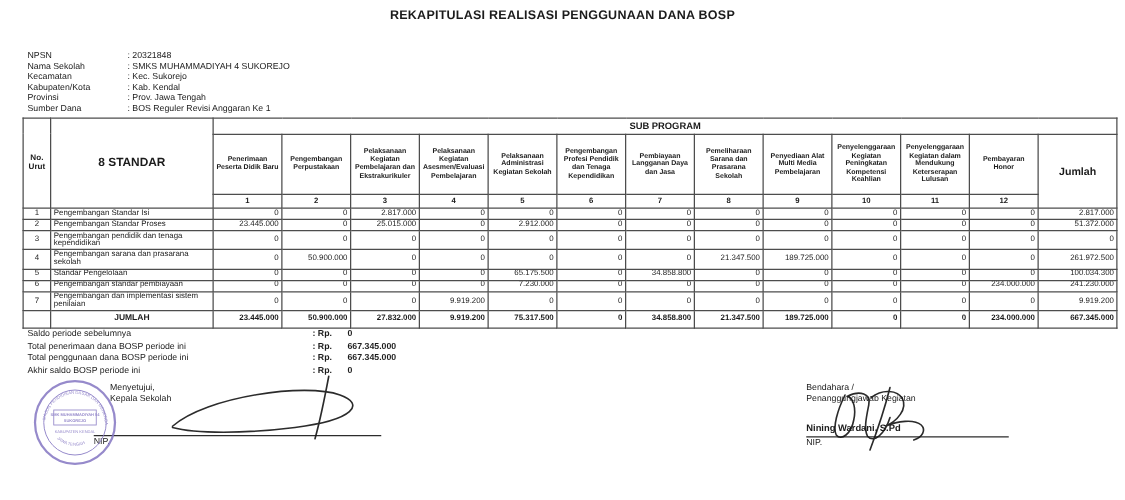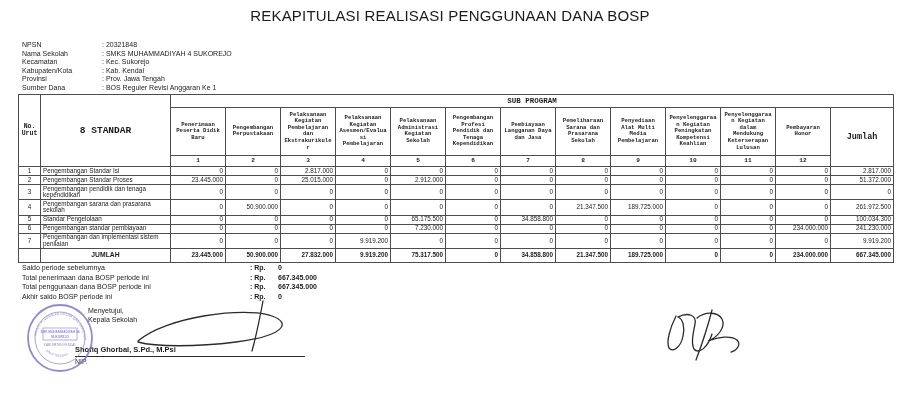--- a/index.html
+++ b/index.html
@@ -1,34 +1,34 @@
 <!DOCTYPE html>
 <html><head>
 <meta charset="utf-8">
 <style>
   html,body{margin:0;padding:0;background:#fff;}
   #page{position:relative;width:900px;height:400px;background:#fff;overflow:hidden;
         font-family:"Liberation Sans",sans-serif;color:#1b1b1b;}
 
   
   .title-block{position:absolute;top:6px;left:0;width:100%;text-align:center;line-height:1.35;}
-  .title-1{font-size:15px;font-weight:normal;letter-spacing:.2px;}
+  .title-1{font-size:10px;font-weight:bold;letter-spacing:.2px;}
   .title-2,.title-3{font-size:8px;font-weight:bold;}
 
   
   .info-block{position:absolute;left:22px;top:41px;font-size:7px;line-height:8.6px;}
   .info-row{display:flex;}
   .info-label{width:80px;}
   .info-value{white-space:nowrap;}
 
   
   .tbl-wrap{position:absolute;left:18px;top:94px;}
   table{border-collapse:collapse;table-layout:fixed;width:875px;}
   th,td{border:0.8px solid #4d4d4d;padding:0.8px 2px;overflow:hidden;}
-  th{font-weight:bold;text-align:center;vertical-align:middle;font-family:Liberation Mono, monospace;}
+  th{font-weight:bold;text-align:center;vertical-align:middle;}
   .th-sub{font-size:7.5px;height:10px;}
   .th-no{font-size:6.5px;line-height:7px;}
   .th-std{font-size:9.5px;}
   .cl{font-size:5.6px;line-height:6.6px;height:46px;word-wrap:break-word;}
   .cn{font-size:6.2px;height:8px;}
   .jh{font-size:8.5px;}
   td.no{font-size:6.3px;text-align:center;vertical-align:middle;line-height:6.4px;}
   td.nm{font-size:6.3px;text-align:left;vertical-align:middle;line-height:6.4px;}
   td.v{font-size:6.3px;text-align:right;vertical-align:middle;line-height:6.4px;white-space:nowrap;}
   tr.totals td{font-weight:bold;height:11px;}
@@ -298,25 +298,34 @@
       <span class="sum-value">0</span>
     </div>
   </div>
 
   <div class="sig sig-left">
     <div class="roles">
       <div>Menyetujui,</div>
       <div>Kepala Sekolah</div>
     </div>
     <div class="spacer"></div>
-    <div class="name">Shofiq Ghorbal, S.Pd., M.Psi</div>
     <div class="rule"></div>
     <div class="nip">NIP.</div>
   </div>
 
+  <div class="sig sig-right">
+    <div class="roles">
+      <div>Bendahara /</div>
+      <div>Penanggungjawab Kegiatan</div>
+    </div>
+    <div class="spacer" style="height:14px"></div>
+    <div class="name">Nining Wardani, S.Pd</div>
+    <div class="rule"></div>
+    <div class="nip">NIP.</div>
+  </div>
 
   <svg class="stamp" width="70" height="72" viewBox="0 0 70 72">
     <g stroke="#8476c2" fill="none">
       <ellipse cx="35" cy="36" rx="32" ry="33" stroke-width="1.8"></ellipse>
       <ellipse cx="35" cy="36" rx="25" ry="26" stroke-width="0.8"></ellipse>
       <rect x="18" y="26" width="34" height="12" stroke-width="0.7"></rect>
     </g>
     <defs>
       <path id="tp-top" d="M 11 38 A 24 25 0 0 1 59 38"></path>
       <path id="tp-bot" d="M 17 44 A 21 22 0 0 0 53 44"></path>

